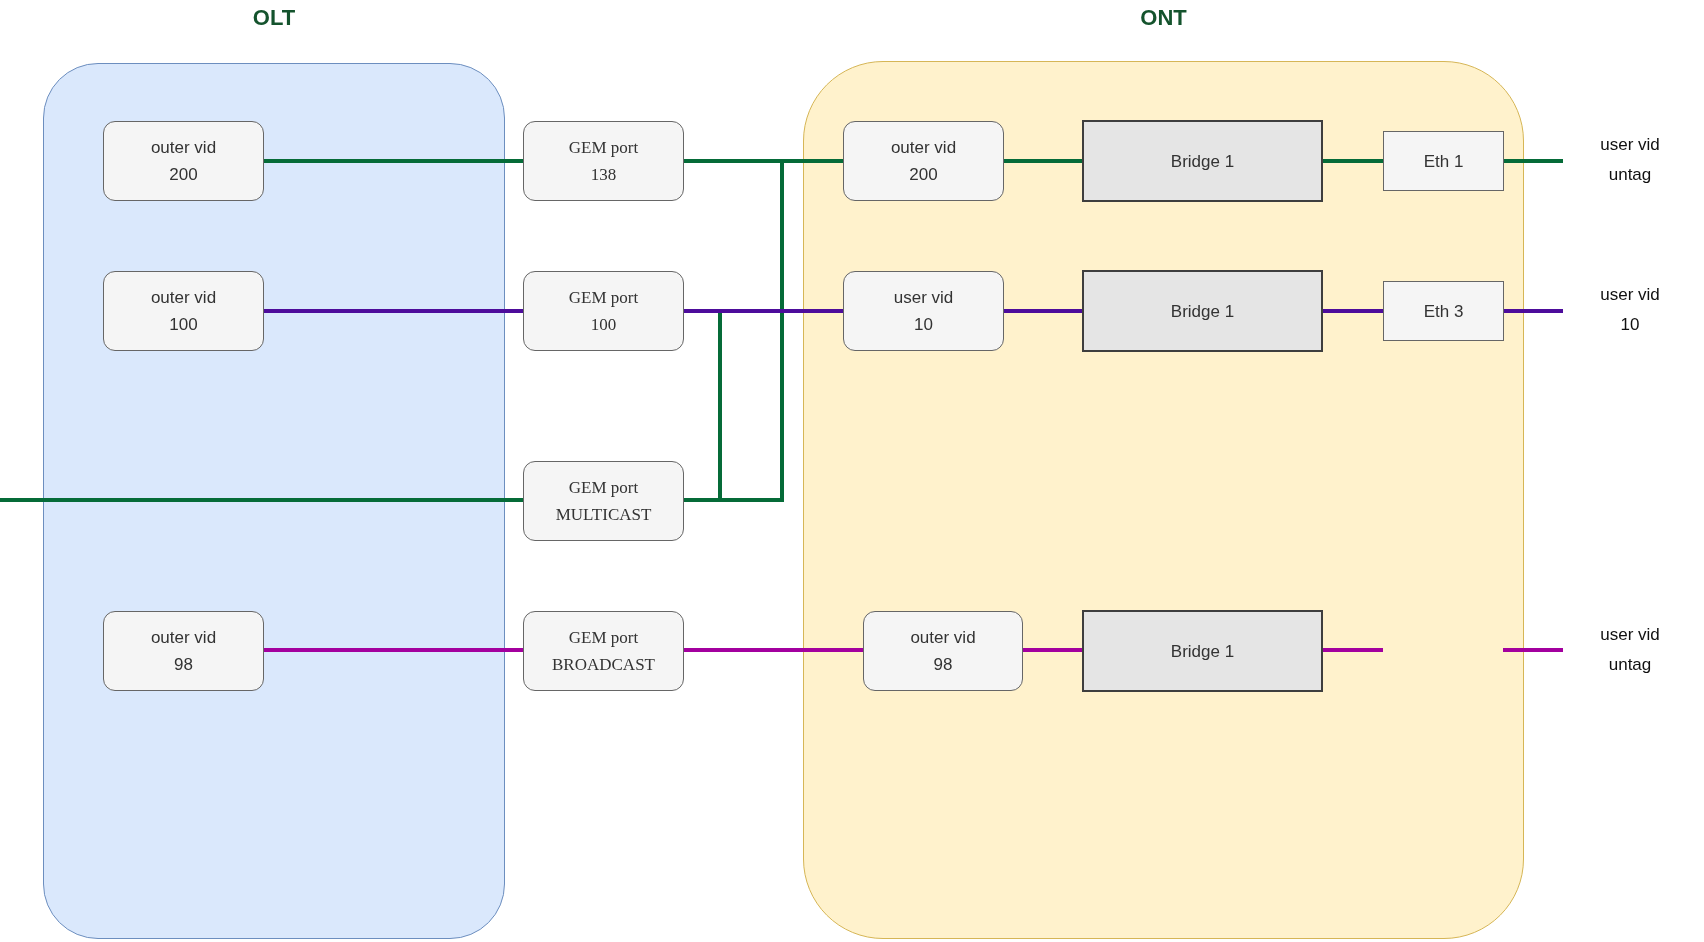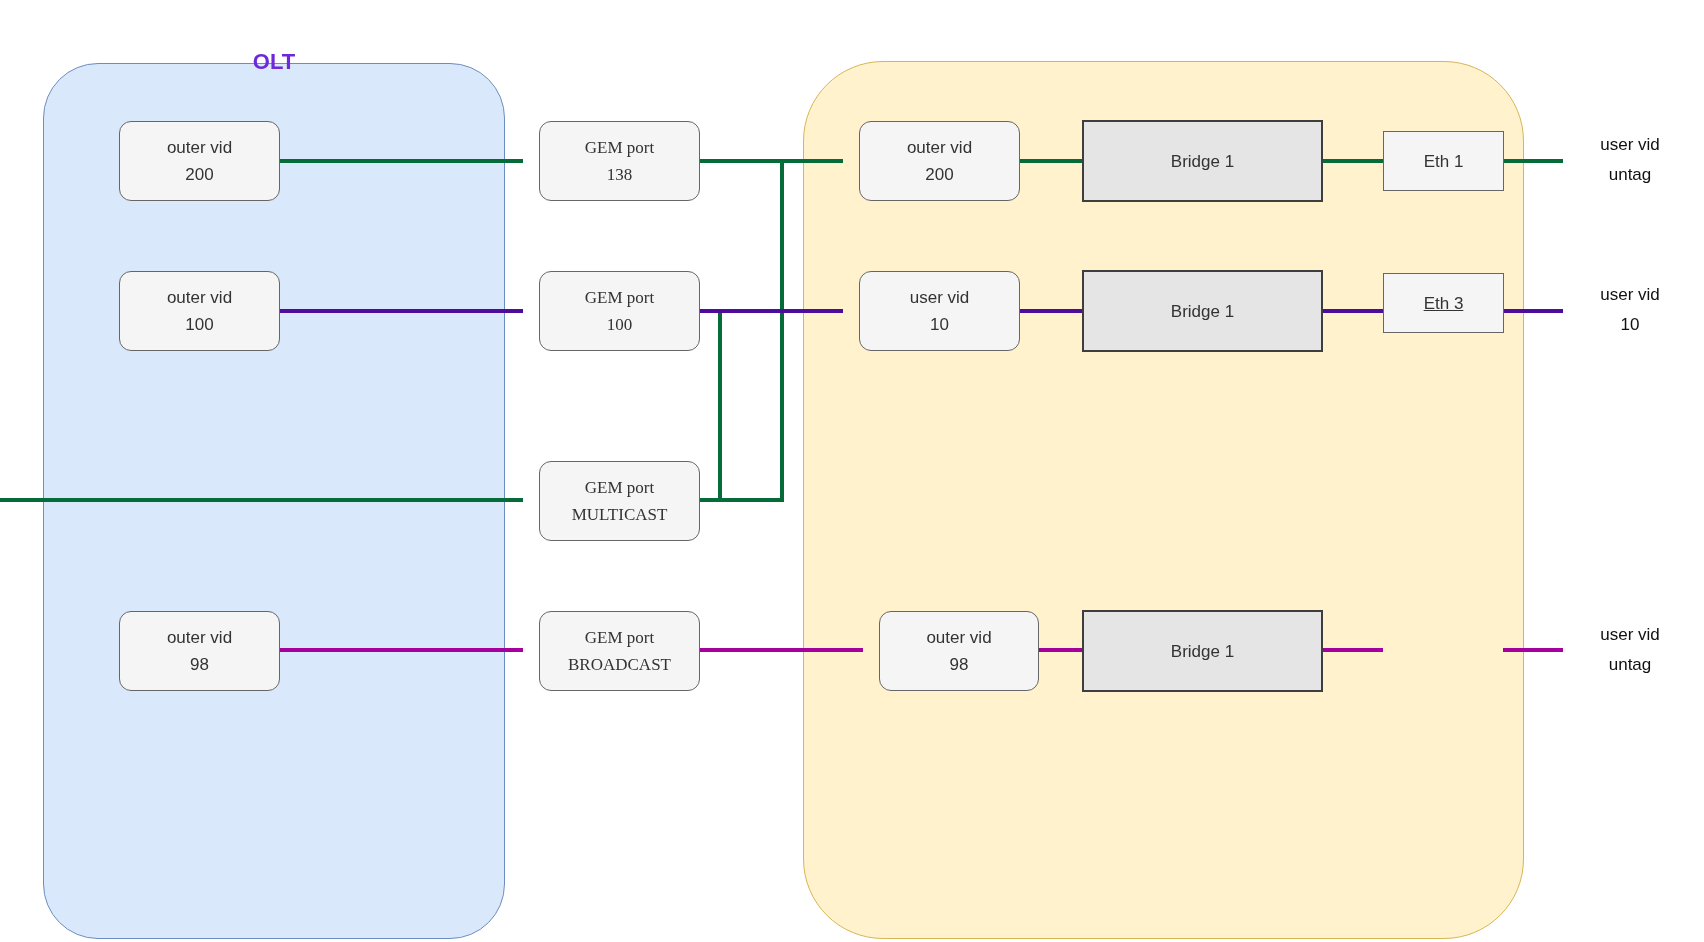--- a/index.html
+++ b/index.html
@@ -7,56 +7,57 @@
     position:relative;width:1704px;height:942px;background:#ffffff;overflow:hidden;
     font-family:"Liberation Sans",sans-serif;
   }
   
   .container{position:absolute;box-sizing:border-box;}
   #olt-box{left:43px;top:63px;width:462px;height:876px;background:var(--olt_fill);
     border:1.5px solid var(--olt_border);border-radius:55px;}
   #ont-box{left:803px;top:61px;width:721px;height:878px;background:var(--ont_fill);
     border:1.5px solid var(--ont_border);border-radius:80px;}
   
-  .zone-title{position:absolute;top:5px;text-align:center;font-size:22px;font-weight:bold;color:#6d28d9;margin-top:44px;}
+  .zone-title{position:absolute;top:5px;text-align:center;font-size:22px;font-weight:bold;color:#14532d;}
   #olt-title{left:43px;width:462px;}
   #ont-title{left:803px;width:721px;}
   
   .h,.v{position:absolute;}
   .h{height:4px;}
   .v{width:4px;}
   .green{background:var(--green);}
   .purple{background:var(--purple);}
   .magenta{background:var(--magenta);}
   
   .node{position:absolute;box-sizing:border-box;display:flex;flex-direction:column;
     align-items:center;justify-content:center;text-align:center;color:#333;font-size:17px;line-height:27px;}
-  .rounded{background:#f5f5f5;border:1.5px solid #666;border-radius:12px;width:161px;height:80px;margin-left:16px;}
+  .rounded{background:#f5f5f5;border:1.5px solid #666;border-radius:12px;width:161px;height:80px;}
   .bridge{background:#e5e5e5;border:2px solid #3e3e3e;width:241px;height:82px;}
   .eth{background:#f5f5f5;border:1.5px solid #666;width:121px;height:60px;}
   .r1{top:121px;} .r2{top:271px;} .r3{top:461px;} .r4{top:611px;}
   .b1{top:120px;} .b2{top:270px;} .b4{top:610px;}
-  .e1{top:131px;} .e2{top:273px;text-decoration:underline;} .e4{top:621px;}
+  .e1{top:131px;} .e2{top:281px;} .e4{top:621px;}
   .olt-col{left:103px;} .gem-col{left:523px;font-family:Liberation Serif, serif;} .ont-col{left:843px;}
   .ont-col-b{left:863px;width:160px;}
   .bridge-col{left:1082px;} .eth-col{left:1383px;justify-content:center;}
   
   .out-label{position:absolute;left:1560px;width:140px;text-align:center;color:#111;
     font-size:17px;line-height:30px;}
   #out1{top:130px;} #out2{top:280px;} #out4{top:620px;}
 </style>
 </head>
 <body>
 
 <div id="canvas">
 
   <div id="olt-box" class="container"></div>
   <div id="ont-box" class="container"></div>
 
   <div id="olt-title" class="zone-title">OLT</div>
+  <div id="ont-title" class="zone-title">ONT</div>
 
   <div class="v green" style="left:780px;top:159px;height:343px;"></div>
   <div class="v green" style="left:718px;top:309px;height:193px;"></div>
 
   <div class="h green" style="left:264px;top:159px;width:259px;"></div>
   <div class="h green" style="left:684px;top:159px;width:159px;"></div>
   <div class="h green" style="left:1004px;top:159px;width:78px;"></div>
   <div class="h green" style="left:1323px;top:159px;width:60px;"></div>
   <div class="h green" style="left:1504px;top:159px;width:59px;"></div>
 

